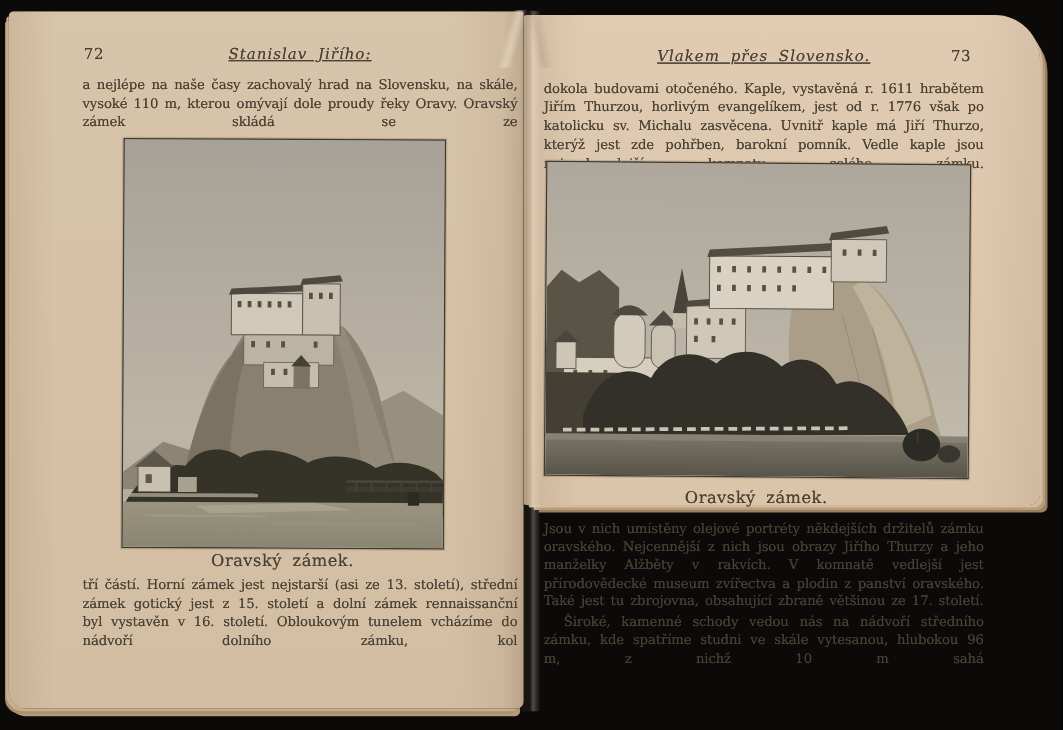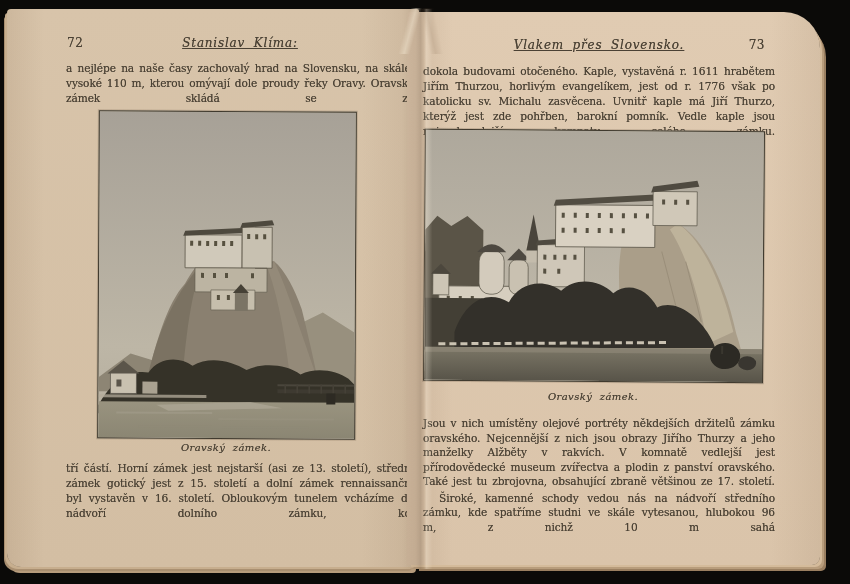--- a/index.html
+++ b/index.html
@@ -20,21 +20,21 @@
       -3px 3px 0 -1px #c7ae8e,
       -5px 6px 0 -2px #a98f70,
       -1px 8px 0 -2px #b79c7c,
       0 11px 0 -4px #8f males;
     box-shadow:
       -3px 3px 0 -1px #c7ae8e,
       -5px 6px 0 -2px #a98f70,
       -1px 8px 0 -2px #b79c7c;
   }
   .page-right{
-    left:407px;top:12px;width:413px;height:553px;
+    left:419px;top:12px;width:413px;height:392px;
     border-radius:2px 36px 8px 2px;
     background:
       linear-gradient(90deg, rgba(110,80,55,0.14), rgba(0,0,0,0) 11%, rgba(0,0,0,0) 88%, rgba(120,90,60,0.10)),
       linear-gradient(#e0cbb2,#dac4aa);
     box-shadow:
       3px 3px 0 -1px #d4bb9b,
       6px 6px 0 -2px #b89d7c,
       9px 9px 0 -3px #9a7f60;
   }
   .gutter{
@@ -56,22 +56,22 @@
     font-size:10.6px;line-height:15px;letter-spacing:-0.1px;word-spacing:1.6px;
   }
   .jlast{text-align-last:justify;}
   .indent{text-indent:16px;}
   .headrow{position:absolute;font-size:12px;text-decoration:underline;}
   .running{display:block;text-align:center;font-style:italic;letter-spacing:0.8px;word-spacing:4px;}
   .pageno{position:absolute;top:0;font-style:normal;letter-spacing:0.5px;}
   .pageno-left{left:1px;}
   .pageno-right{right:10px;margin-left:16px;}
   .caption{
-    position:absolute;text-align:center;font-style:italic;
-    font-size:10px;letter-spacing:0.4px;word-spacing:4px;
+    position:absolute;text-align:center;
+    font-size:13px;letter-spacing:0.4px;word-spacing:4px;
   }
   
   figure.photo{
     position:absolute;margin:0;overflow:hidden;
     border:1px solid #403a2e;background:#b3ac9c;
     box-shadow:0 0 0 1px rgba(90,75,55,0.22);
   }
   .photo-left-fig{left:91px;top:102px;width:256px;height:326px;transform:rotate(0.3deg);}
   .photo-right-fig{left:17px;top:118px;width:338px;height:250px;transform:rotate(0.45deg);}
   figure.photo svg{display:block;width:100%;height:100%;}
@@ -80,21 +80,21 @@
 </style>
 </head>
 <body>
 
 <div class="stage">
 
   <div class="page page-left">
 
     <div class="headrow ink" style="left:59px;top:27px;width:348px;">
       <span class="pageno pageno-left">72</span>
-      <span class="running">Stanislav Klíma:</span>
+      <span class="running">Stanislav Jiřího:</span>
     </div>
 
     <p class="para jlast ink" style="left:59px;top:52px;width:348px;">a nejlépe na naše časy zachovalý hrad na Slovensku, na skále, vysoké 110 m, kterou omývají dole proudy řeky Oravy. Oravský zámek skládá se ze</p>
 
     <figure class="photo photo-left-fig">
       <svg viewBox="0 0 256 326" preserveAspectRatio="none">
         <defs>
           <linearGradient id="skyL" x1="0" y1="0" x2="0" y2="1">
             <stop offset="0" stop-color="#a7a197"></stop>
             <stop offset="0.72" stop-color="#bdb6a6"></stop>

